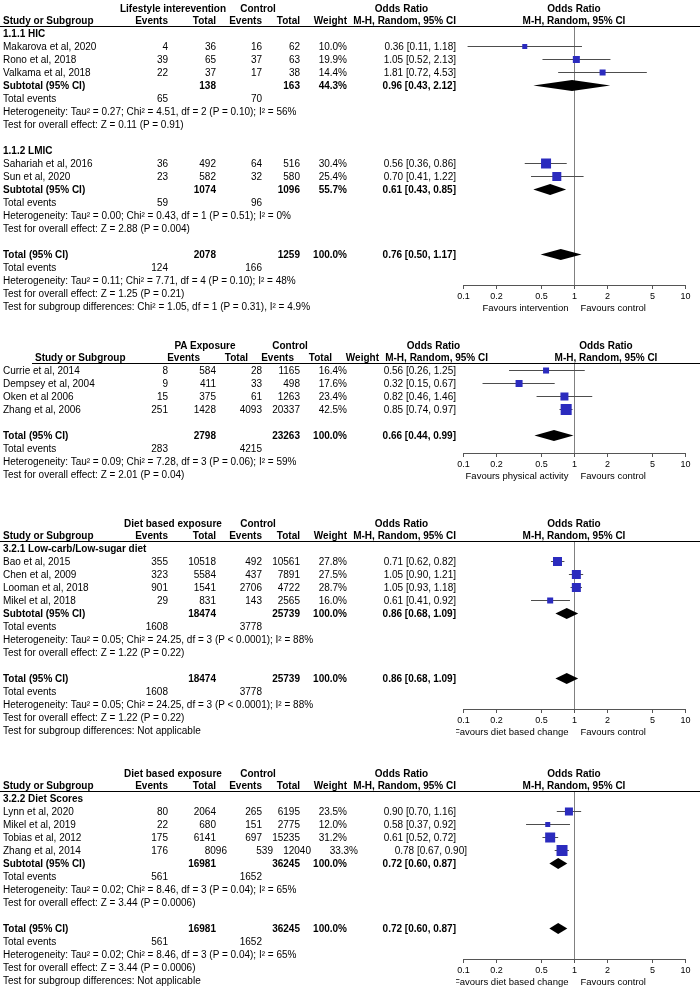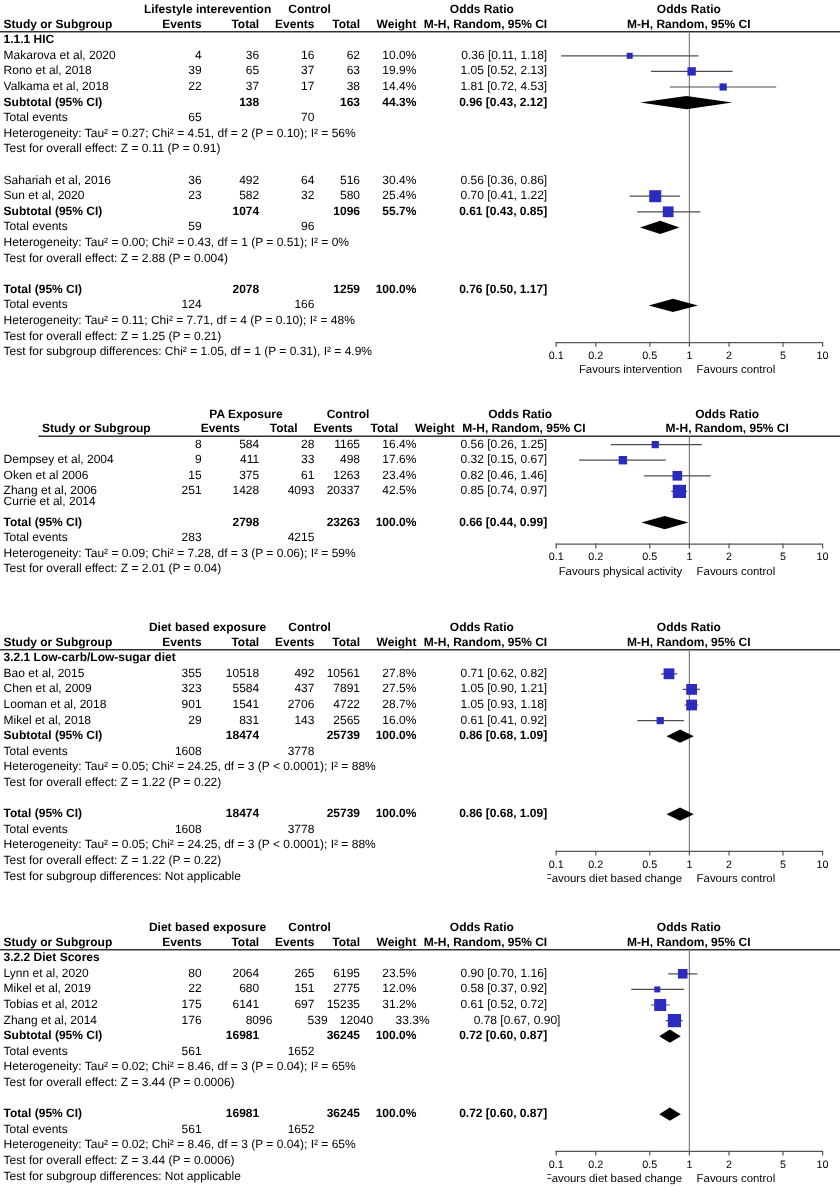--- a/index.html
+++ b/index.html
@@ -89,20 +89,23 @@
           <span style="width: 47px;"></span>
           <span style="width: 109px;"></span>
         </div>
         <div class="row">
           <span class="fullspan">Heterogeneity: Tau² = 0.27; Chi² = 4.51, df = 2 (P = 0.10); I² = 56%</span>
         </div>
         <div class="row">
           <span class="fullspan">Test for overall effect: Z = 0.11 (P = 0.91)</span>
         </div>
         <div class="row"></div>
+        <div class="row bold">
+          <span class="fullspan">1.1.2 LMIC</span>
+        </div>
         <div class="row">
           <span class="c0" style="width: 130px;">Sahariah et al, 2016</span>
           <span style="width: 38px;">36</span>
           <span style="width: 48px;">492</span>
           <span style="width: 46px;">64</span>
           <span style="width: 38px;">516</span>
           <span style="width: 47px;">30.4%</span>
           <span style="width: 109px;">0.56 [0.36, 0.86]</span>
         </div>
         <div class="row">
@@ -211,21 +214,21 @@
         <span class="hr-box" style="left: 130px; width: 38px; top: 13px;">Events</span>
         <span class="hr-box" style="left: 168px; width: 48px; top: 13px;">Total</span>
         <span class="hr-box" style="left: 216px; width: 46px; top: 13px;">Events</span>
         <span class="hr-box" style="left: 262px; width: 38px; top: 13px;">Total</span>
         <span class="hr-box" style="left: 300px; width: 47px; top: 13px;">Weight</span>
         <span class="hr-box" style="left: 347px; width: 109px; top: 13px;">M-H, Random, 95% CI</span>
         <span class="hspan hc" style="left: 574px; top: 13px;">M-H, Random, 95% CI</span>
       </div>
       <div class="rows">
         <div class="row">
-          <span class="c0" style="width: 130px; margin-top: 48px;">Currie et al, 2014</span>
+          <span class="c0" style="width: 130px;">Currie et al, 2014</span>
           <span style="width: 38px;">8</span>
           <span style="width: 48px;">584</span>
           <span style="width: 46px;">28</span>
           <span style="width: 38px;">1165</span>
           <span style="width: 47px;">16.4%</span>
           <span style="width: 109px;">0.56 [0.26, 1.25]</span>
         </div>
         <div class="row">
           <span class="c0" style="width: 130px;">Dempsey et al, 2004</span>
           <span style="width: 38px;">9</span>

